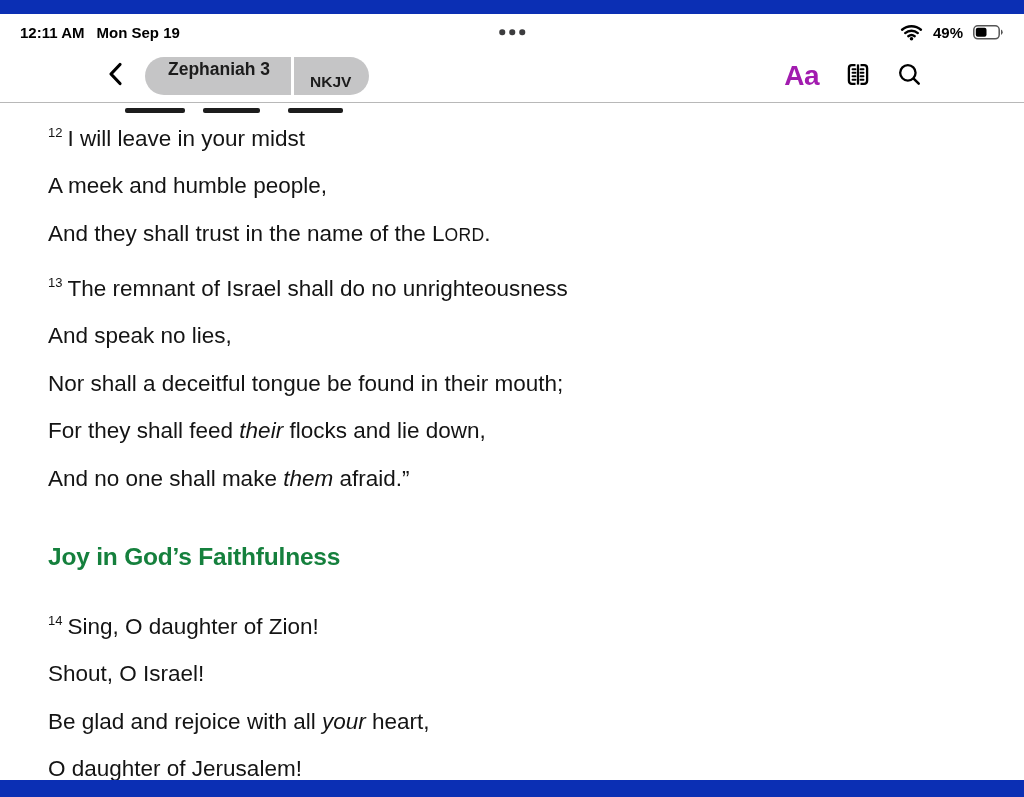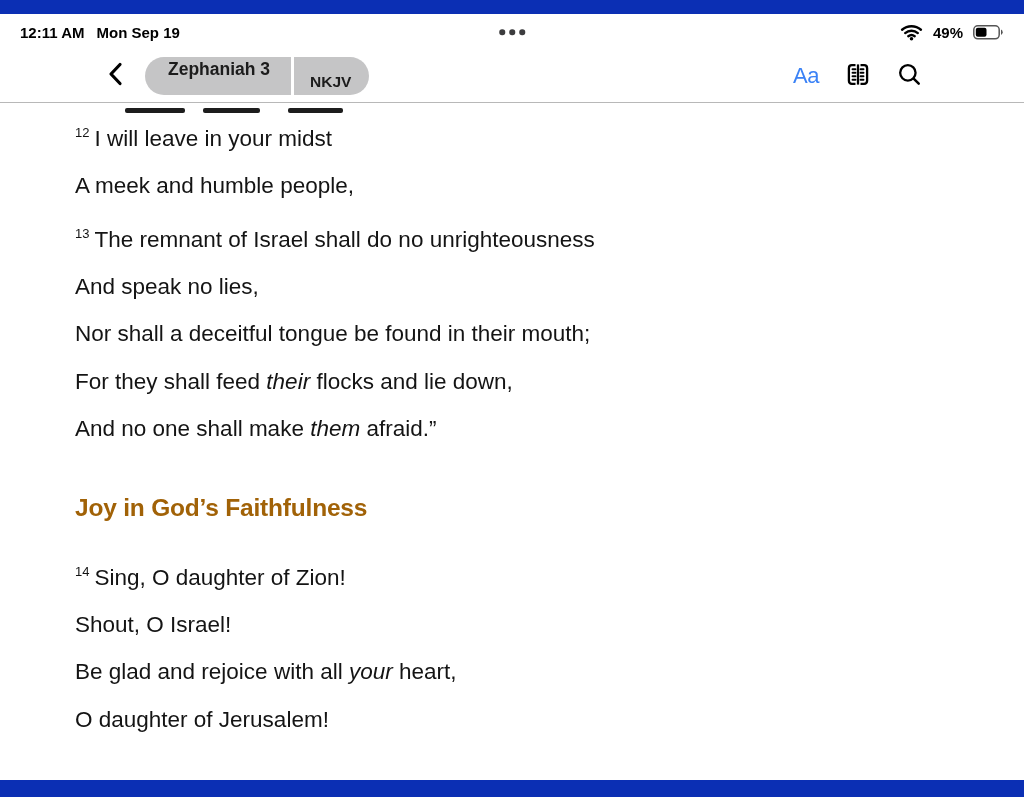--- a/index.html
+++ b/index.html
@@ -20,34 +20,34 @@
   .status-right svg { display:block; }
 
   
   .nav-bar { height:53px; flex:0 0 auto; display:flex; align-items:center; padding:0 102px 0 108px; border-bottom:1.5px solid #b8b8b8; background:#fff; }
   .back-btn { margin-right:22px; display:flex; align-items:center; cursor:pointer; }
   .pill-group { display:flex; gap:3px; }
   .pill { background:var(--pill-gray,#c5c5c6); height:38px; display:flex; align-items:center; font-weight:700; color:#1c1c1c; cursor:pointer; }
   .pill.ref { border-radius:19px 0 0 19px; padding:0 21px 13px 23px; font-size:17.5px; }
   .pill.ver { border-radius:0 19px 19px 0; padding:12px 18px 0 16px; font-size:15.5px; }
   .nav-actions { margin-left:auto; display:flex; align-items:center; gap:25px; }
-  .aa-btn { font-size:22px; font-weight:400; color:#3b82f6; cursor:pointer; letter-spacing:-0.5px; }
+  .aa-btn { font-size:28px; font-weight:700; color:#a21caf; cursor:pointer; letter-spacing:-0.5px; }
   .icon-btn { display:flex; align-items:center; cursor:pointer; }
 
   
-  .content { flex:1 1 auto; position:relative; padding:6px 0 0 75px; color:#141414; overflow:hidden; background:#fff; }
+  .content { flex:1 1 auto; position:relative; padding:6px 0 0 48px; color:#141414; overflow:hidden; background:#fff; }
   .remnant span { position:absolute; top:5px; height:4.5px; background:#1d1d1d; border-radius:2px; }
   .remnant .r1 { left:125px; width:60px; }
   .remnant .r2 { left:203px; width:57px; }
   .remnant .r3 { left:288px; width:55px; }
 
   .vline { font-size:22.5px; line-height:47.5px; white-space:nowrap; }
   .vnum { font-size:13px; vertical-align:8.5px; margin-right:5px; }
   .sc-small { font-size:0.78em; letter-spacing:0.3px; }
-  .section-heading { font-size:24.5px; font-weight:700; line-height:42px; margin:34px 0 19px 0; color:#a16207; letter-spacing:-0.2px; }
+  .section-heading { font-size:24.5px; font-weight:700; line-height:42px; margin:34px 0 19px 0; color:#15803d; letter-spacing:-0.2px; }
 </style>
 </head>
 <body>
 
 <div class="screen">
 
   <div class="accent-bar top"></div>
 
   <div class="status-bar">
     <div class="status-left">
@@ -129,20 +129,21 @@
 
   <div class="content">
     <div class="remnant">
       <span class="r1"></span>
         <span class="r2"></span>
         <span class="r3"></span>
     </div>
     <div>
         <div class="vline"><span class="vnum">12</span>I will leave in your midst</div>
         <div class="vline">A meek and humble people,</div>
+        <div class="vline">And they shall trust in the name of the <span>L</span><span class="sc-small">ORD</span>.</div>
         <div class="vline"><span class="vnum">13</span>The remnant of Israel shall do no unrighteousness</div>
         <div class="vline">And speak no lies,</div>
         <div class="vline">Nor shall a deceitful tongue be found in their mouth;</div>
         <div class="vline">For they shall feed <em>their</em> flocks and lie down,</div>
         <div class="vline">And no one shall make <em>them</em> afraid.”</div>
       </div>
     <h2 class="section-heading">Joy in God’s Faithfulness</h2>
     <div>
         <div class="vline"><span class="vnum">14</span>Sing, O daughter of Zion!</div>
         <div class="vline">Shout, O Israel!</div>

